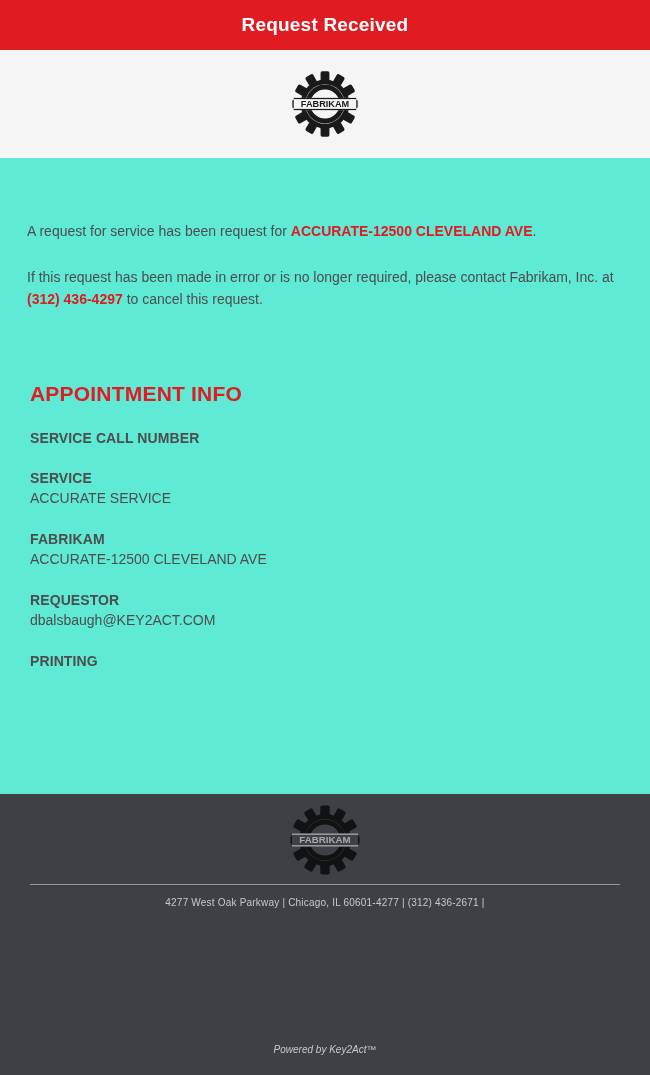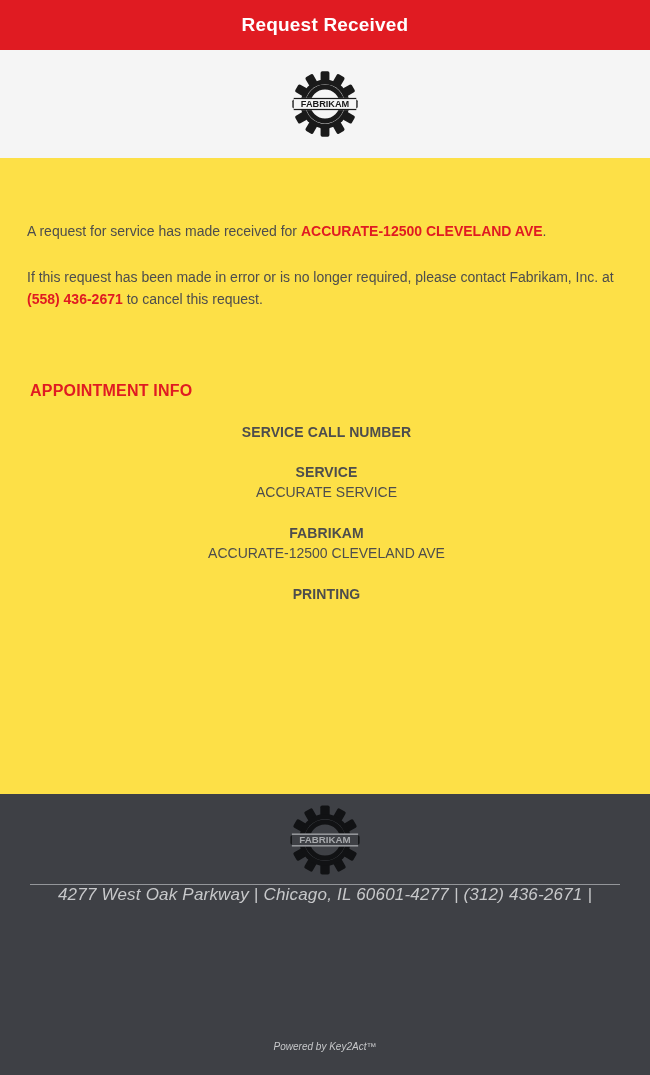--- a/index.html
+++ b/index.html
@@ -3,21 +3,21 @@
 <meta charset="utf-8">
 <style>
   * { margin: 0; padding: 0; box-sizing: border-box; }
   html, body { background: #ffffff; }
   body { font-family: "Liberation Sans", sans-serif; }
 
   .email {
     width: 650px;
     height: 1075px;
     margin: 0 auto;
-    background: #fde047;
+    background: #5eead4;
     display: flex;
     flex-direction: column;
     overflow: hidden;
   }
 
   
   .banner {
     height: 50px;
     background: #e01b22;
     display: flex;
@@ -57,26 +57,26 @@
   .hl {
     color: #e01b22;
     font-weight: bold;
   }
   .appt {
     margin-top: 72px;
     padding-left: 3px;
   }
   .appt-heading {
     color: #e01b22;
-    font-size: 16px;
+    font-size: 21px;
     font-weight: bold;
     letter-spacing: 0.2px;
     margin-bottom: 22px;
   }
-  .field { margin-bottom: 20px; text-align: center; }
+  .field { margin-bottom: 20px; }
   .field .label {
     font-weight: bold;
     color: #4d4d4d;
     line-height: 20px;
     letter-spacing: 0.1px;
   }
   .field .value {
     color: #4d4d4d;
     line-height: 21px;
   }
@@ -92,24 +92,24 @@
   }
   .footer .logo-wrap { margin-top: 10px; }
   .footer-divider {
     width: 590px;
     height: 1px;
     background: #94969a;
     border: none;
     margin-top: 8px;
   }
   .footer-address {
+    margin-top: 12px;
     color: #c7c8ca;
-    font-size: 17px;
+    font-size: 10px;
     letter-spacing: 0.2px;
-    font-style: italic;
   }
   .footer-powered {
     margin-top: 136px;
     color: #c7c8ca;
     font-size: 10px;
     font-style: italic;
   }
 
   .gear-logo { display: block; }
   .gear-logo text {
@@ -146,41 +146,45 @@
       <circle cx="50" cy="50" r="29" fill="#f5f5f5"></circle>
       <circle cx="50" cy="50" r="25" fill="none" stroke="#1a1a1a" stroke-width="7"></circle>
       <rect x="4" y="41" width="92" height="18" fill="#f5f5f5"></rect>
       <rect x="4" y="41" width="92" height="1.8" fill="#1a1a1a"></rect>
       <rect x="4" y="57.2" width="92" height="1.8" fill="#1a1a1a"></rect>
       <text x="50" y="54.8" text-anchor="middle" font-size="13.5" fill="#1a1a1a">FABRIKAM</text>
     </svg>
   </div>
 
   <div class="body-section">
-    <p><span>A request for service has made received for </span><span class="hl">ACCURATE-12500 CLEVELAND AVE</span><span>.</span></p>
-
-    <p><span>If this request has been made in error or is no longer required, please contact Fabrikam, Inc. at </span><span class="hl">(558) 436-2671</span><span> to cancel this request.</span></p>
+    <p><span>A request for service has been request for </span><span class="hl">ACCURATE-12500 CLEVELAND AVE</span><span>.</span></p>
+
+    <p><span>If this request has been made in error or is no longer required, please contact Fabrikam, Inc. at </span><span class="hl">(312) 436-4297</span><span> to cancel this request.</span></p>
 
     <div class="appt">
       <div class="appt-heading">APPOINTMENT INFO</div>
 
       <div class="field">
         <div class="label">SERVICE CALL NUMBER</div>
       </div>
 
       <div class="field">
         <div class="label">SERVICE</div>
         <div class="value">ACCURATE SERVICE</div>
       </div>
 
       <div class="field">
         <div class="label">FABRIKAM</div>
         <div class="value">ACCURATE-12500 CLEVELAND AVE</div>
       </div>
 
+      <div class="field">
+        <div class="label">REQUESTOR</div>
+        <div class="value">dbalsbaugh@KEY2ACT.COM</div>
+      </div>
 
       <div class="field">
         <div class="label">PRINTING</div>
       </div>
     </div>
   </div>
 
   <div class="footer">
     <div class="logo-wrap">
       <svg class="gear-logo" width="72" height="72" viewBox="0 0 100 100">

